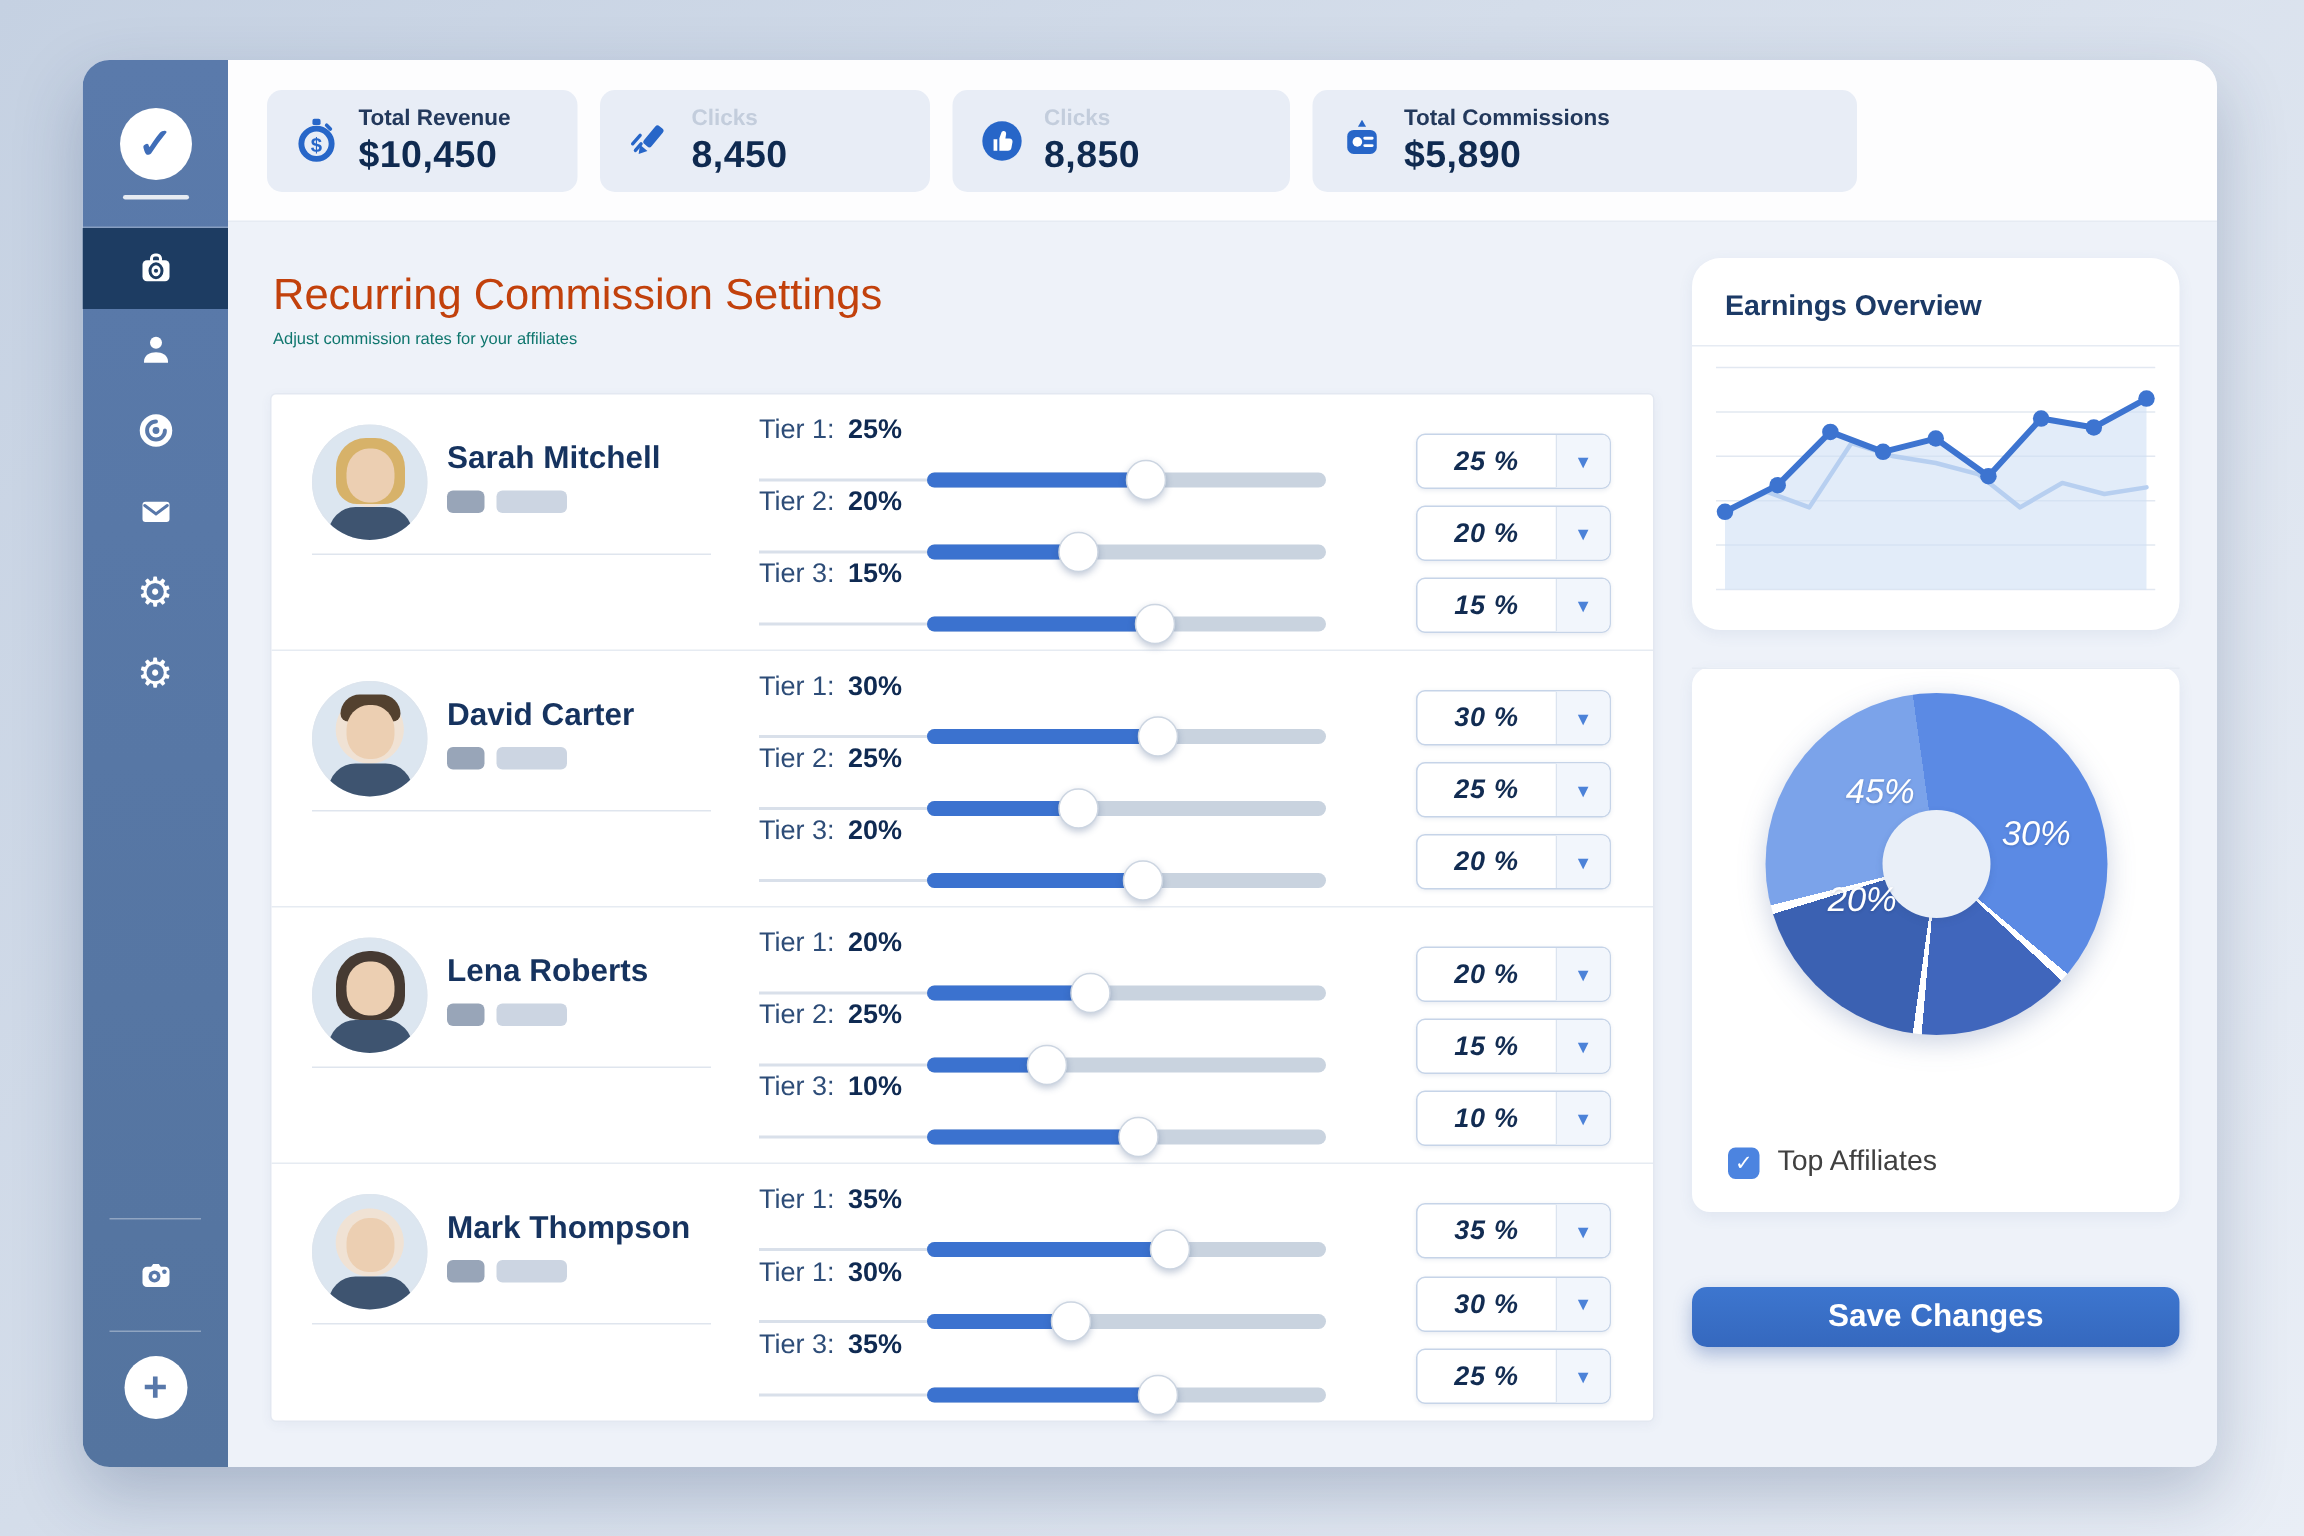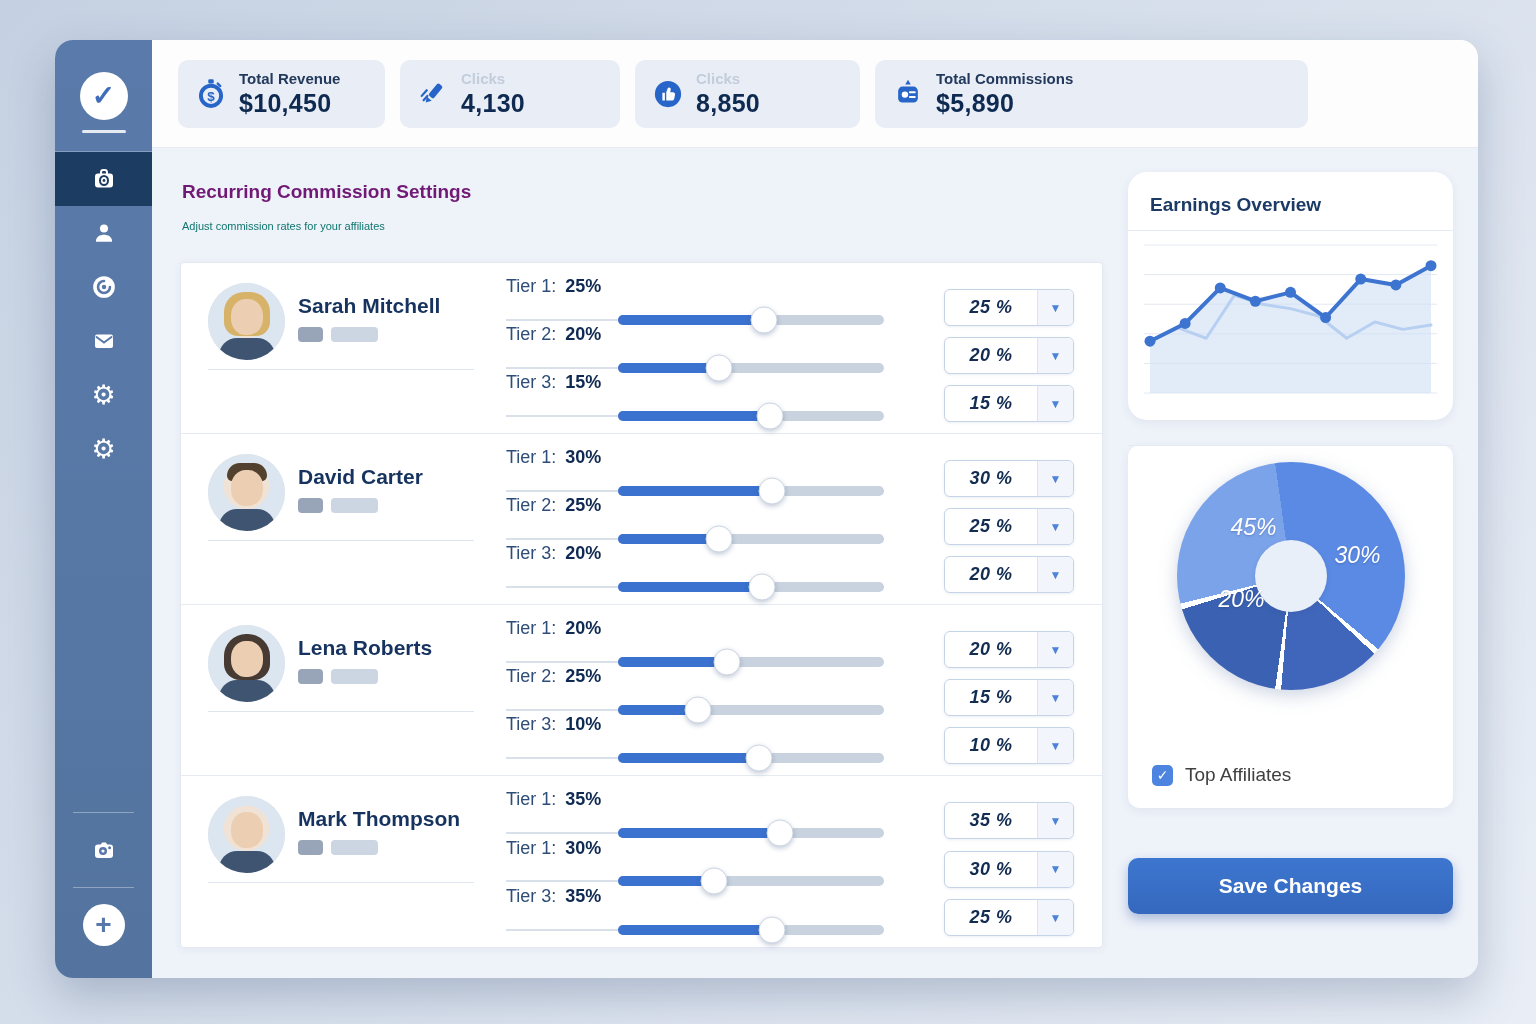--- a/index.html
+++ b/index.html
@@ -28,28 +28,28 @@
   .sidebar-footer { position:absolute; bottom:26px; left:0; width:100%; }
   .plus-circle { width:42px; height:42px; margin:0 auto; border-radius:50%; background:#fff;
     color:#5878aa; font-size:28px; font-weight:bold; display:flex; align-items:center; justify-content:center; }
 
   
   .header { position:absolute; left:97px; top:0; right:0; height:108px; background:#fdfdfe;
     border-bottom:1px solid #e6ebf3; display:flex; align-items:center; gap:15px; padding:0 20px 0 26px; }
   .stat-card { background:#e8edf6; border-radius:10px; height:68px; display:flex; align-items:center;
     padding:0 18px; gap:13px; }
   .stat-card.c1{width:207px}.stat-card.c2{width:205px}.stat-card.c3{width:220px}
-  .stat-card.c4{width:225px}.stat-card.c5{width:433px}
+  .stat-card.c4{width:225px}.stat-card.c5{width:363px}
   .stat-label { font-size:15px; font-weight:bold; color:#23395c; margin-bottom:2px; }
   .stat-label.muted { color:#c3cddc; }
   .stat-value { font-size:25px; font-weight:bold; color:#0f2a50; letter-spacing:.3px; }
 
   
   .content { position:absolute; left:97px; top:108px; right:0; bottom:0; background:#eef2f9; }
-  .page-title { position:absolute; left:30px; top:33px; font-size:19px; font-weight:bold; color:#701a75; }
+  .page-title { position:absolute; left:30px; top:33px; font-size:29px; font-weight:normal; color:#c2410c; }
   .page-subtitle { position:absolute; left:30px; top:72px; font-size:11px; color:#0f766e; }
 
   .panel { position:absolute; left:28px; top:114px; width:923px; height:686px; background:#fff;
     border:1px solid #e3e8f1; border-radius:4px; box-shadow:0 2px 8px rgba(60,90,140,.06); }
   .row { position:relative; height:171px; border-bottom:1px solid #e6ebf2; }
   .row:last-child { border-bottom:none; }
 
   .avatar { position:absolute; left:27px; top:20px; width:77px; height:77px; border-radius:50%;
     background:radial-gradient(circle at 50% 42%, #f0e2d4 0 38%, #dce6f0 39%); overflow:hidden;
     box-shadow:inset 0 0 0 1px #dde5ee; }
@@ -113,21 +113,21 @@
   .pie-label { position:absolute; color:#fff; font-size:23px; text-shadow:0 1px 2px rgba(20,40,80,.25); }
   .pie-label.l45 { left:54px; top:52px; }
   .pie-label.l30 { left:158px; top:80px; }
   .pie-label.l20 { left:42px; top:124px; }
 
   .checkbox-row { position:absolute; left:24px; bottom:22px; display:flex; align-items:center; gap:12px; cursor:pointer; }
   .checkbox { width:21px; height:21px; border-radius:5px; background:#4c84e0;
     display:flex; align-items:center; justify-content:center; color:#fff; font-size:14px; }
   .checkbox-label { font-size:19px; color:#404040; }
 
-  .save-btn { position:absolute; left:976px; top:710px; width:325px; height:56px; border:none;
+  .save-btn { position:absolute; left:976px; top:710px; width:325px; height:40px; border:none;
     border-radius:10px; background:linear-gradient(180deg,#3d76cf,#3568be); color:#fff;
     font-family:"Liberation Sans", sans-serif; font-size:21px; font-weight:bold; cursor:pointer;
     box-shadow:0 5px 12px rgba(40,80,160,.35); }
 </style>
 </head>
 <body>
 
 <div class="window">
 
   <div class="sidebar">
@@ -206,21 +206,21 @@
       <svg width="30" height="30" viewBox="0 0 24 24">
         <g transform="rotate(40 12 12)">
           <rect x="9.4" y="2.5" width="5.2" height="12.5" rx="1.6" fill="#2766c8"></rect>
           <path d="M9.4 16.8l2.6 4.2 2.6-4.2z" fill="#2766c8"></path>
         </g>
         <path d="M3 13.5l4-4.5" stroke="#2766c8" stroke-width="1.8" stroke-linecap="round"></path>
         <path d="M4.5 17l3-3.5" stroke="#2766c8" stroke-width="1.8" stroke-linecap="round"></path>
       </svg>
       <div>
         <div class="stat-label muted">Clicks</div>
-        <div class="stat-value">4,130</div>
+        <div class="stat-value">8,450</div>
       </div>
     </div>
     <div class="stat-card c4">
       <svg width="30" height="30" viewBox="0 0 24 24">
         <circle cx="12" cy="12" r="10.5" fill="#2766c8"></circle>
         <path d="M7.5 11h2v6.2h-2zM10.6 17.2h4.6c.9 0 1.6-.6 1.8-1.5l.6-3.2c.2-1-.6-1.9-1.6-1.9h-2.2l.4-2.4c.1-.8-.5-1.5-1.3-1.5-.5 0-1 .3-1.2.8l-1.1 3z" fill="#fff"></path>
       </svg>
       <div>
         <div class="stat-label muted">Clicks</div>
         <div class="stat-value">8,850</div>

